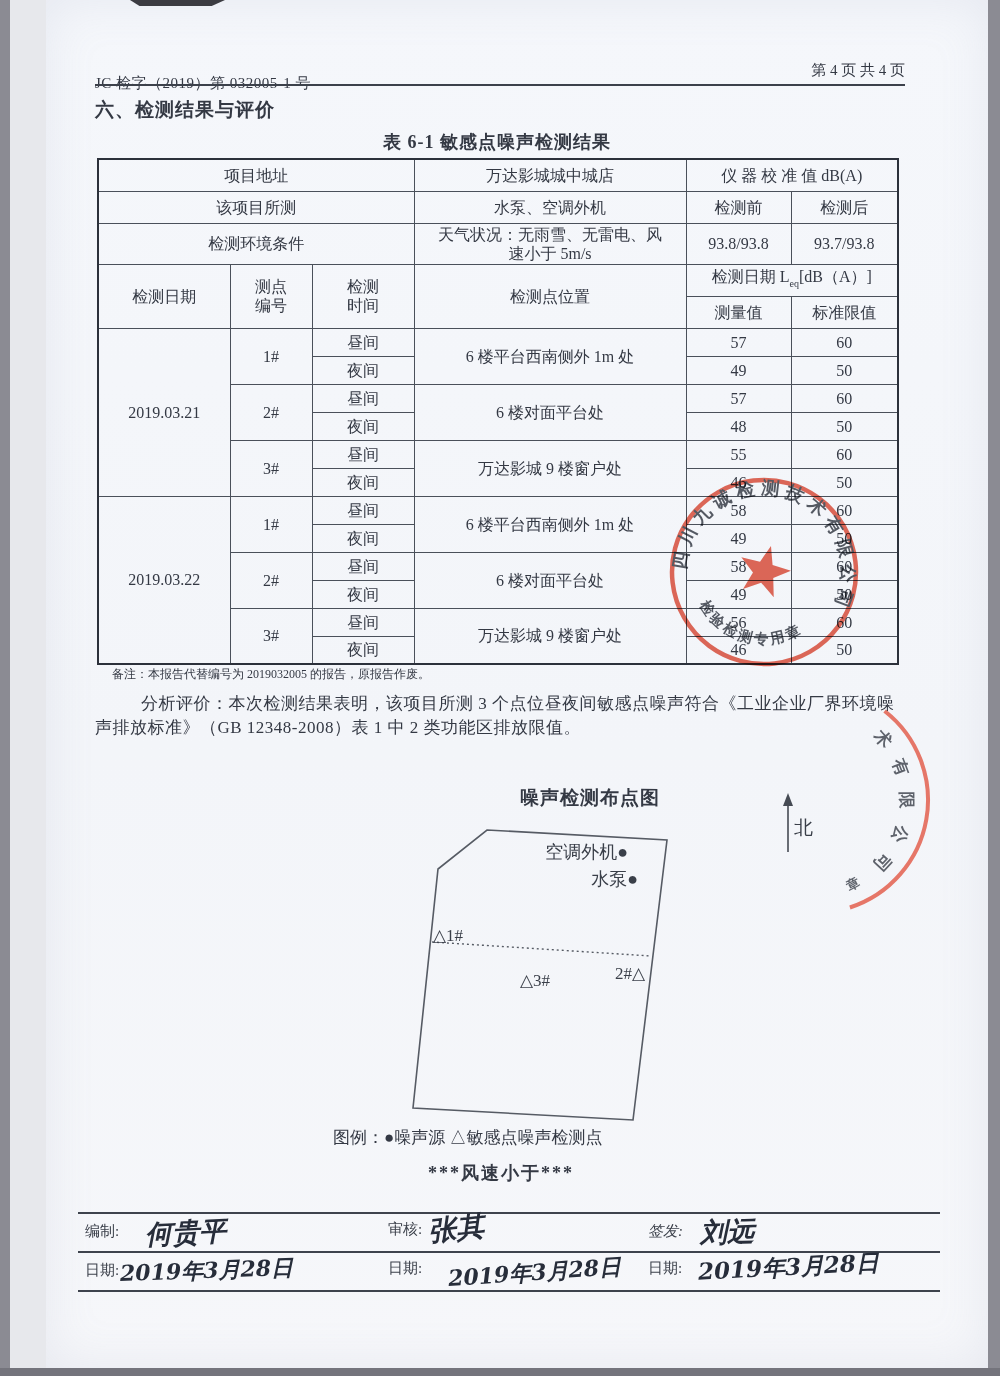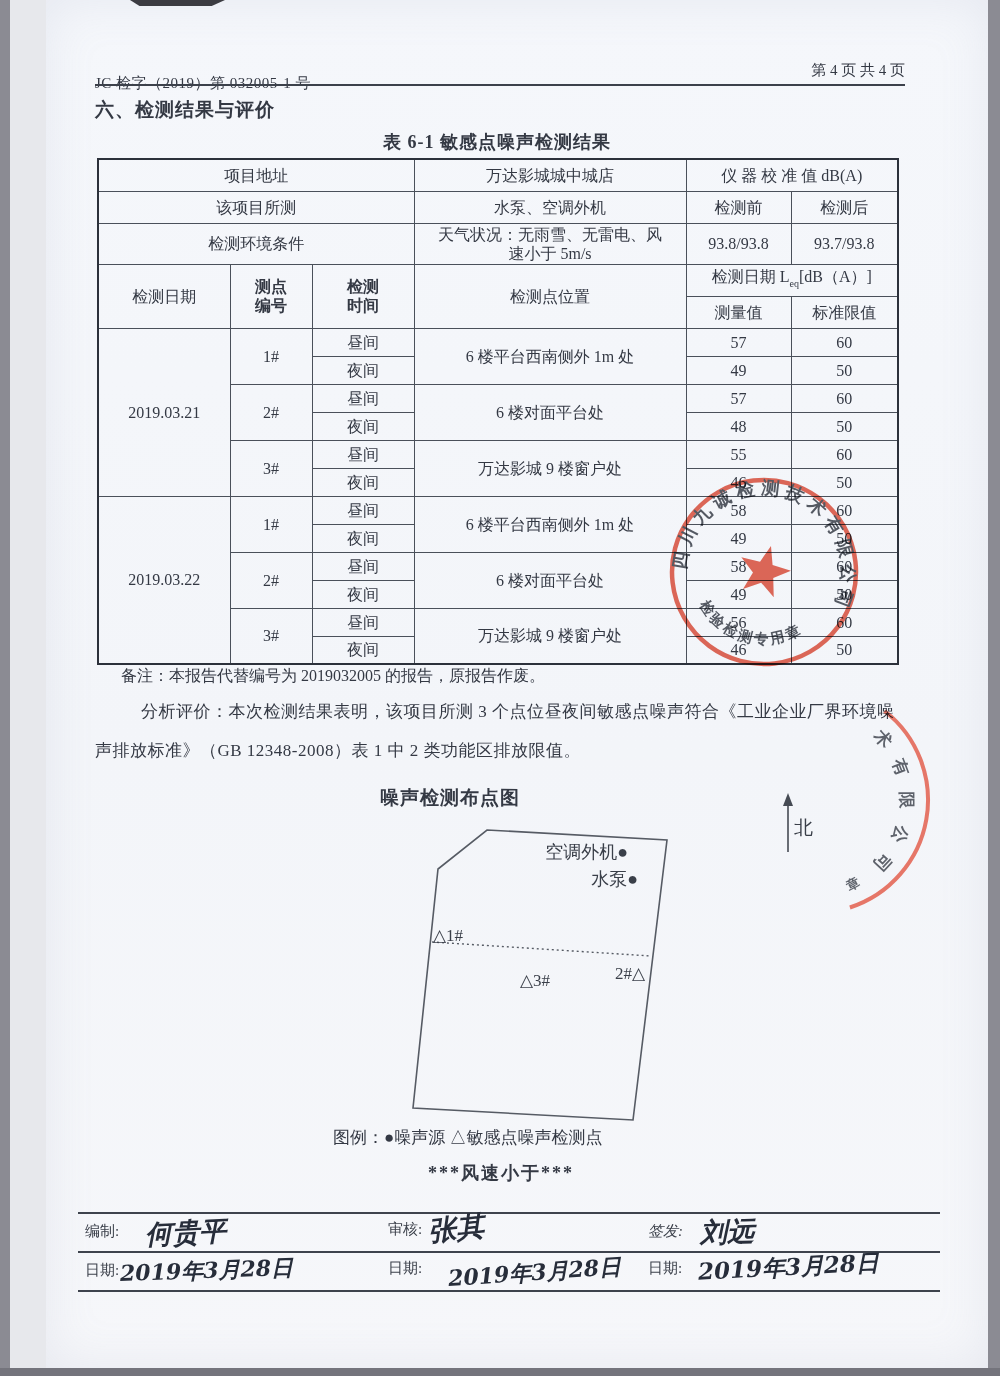--- a/index.html
+++ b/index.html
@@ -38,27 +38,27 @@
     border-collapse:collapse; table-layout:fixed;
     font-size:16px; z-index:1;padding-left:38px;
   }
   table.main td {
     border:1px solid #4a505a; text-align:center; vertical-align:middle;
     padding:1px 3px; line-height:19px;
   }
   table.main { border:2px solid #2c313b; }
   tr.r32 { height:32px; } tr.r40 { height:40px; } tr.r28 { height:28px; }
   td.bb2 { border-bottom-width:2px; }
-  td.narrow span.wrap2 { display:inline-block; width:2.2em;font-weight:bold; }
+  td.narrow span.wrap2 { display:inline-block; width:2.2em; }
   sub.eq { font-size:10px;margin-top:36px; }
 
-  .remark { left:86px; top:666px; width:810px; font-size:16px; text-indent:35px; }
-  .analysis { left:95px; top:692px; width:812px; font-size:17px; line-height:39px; text-indent:46px; letter-spacing:.5px; }
-
-  .diagram-title { left:380px; top:785px; width:280px; text-align:left; font-size:19px; font-weight:bold; letter-spacing:1px; }
+  .remark { left:77px; top:666px; width:810px; font-size:12px; text-indent:35px; }
+  .analysis { left:95px; top:692px; width:812px; font-size:17px; line-height:24px; text-indent:46px; letter-spacing:.5px; }
+
+  .diagram-title { left:380px; top:785px; width:280px; text-align:right; font-size:19px; font-weight:bold; letter-spacing:1px; }
   svg.map { left:380px; top:780px; pointer-events:none; }
   svg text { font-family:"Liberation Serif", serif; fill:#3a3f49; }
 
   .legend { left:333px; top:1126px; font-size:17px; }
   .end-mark { left:97px; top:1161px; width:808px; text-align:center; font-size:18px; font-weight:600; letter-spacing:2px; }
 
   .sig-line { border-top:2px solid #3e434d; height:0; }
   .lbl { font-size:15px; color:#3a3f49; }
   .hand {
     font-family:"DejaVu Serif", serif; font-style:italic; font-weight:bold;

